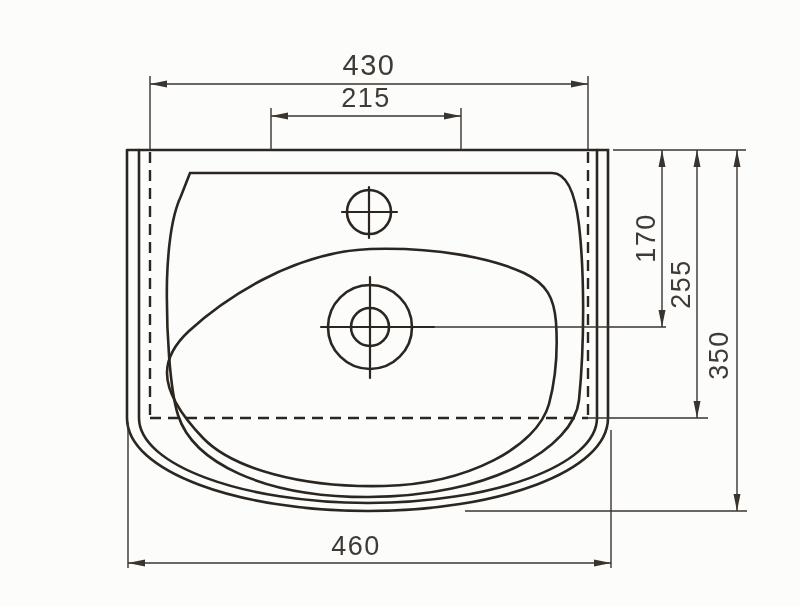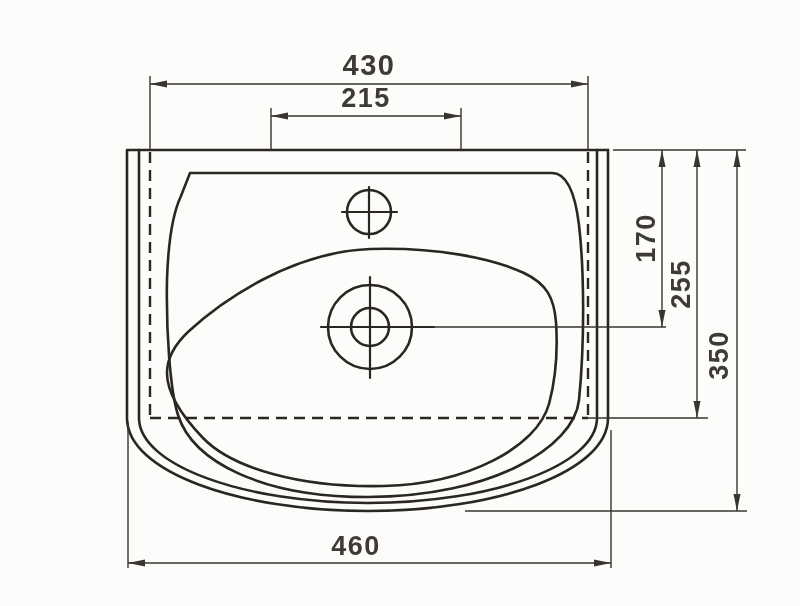--- a/index.html
+++ b/index.html
@@ -1,16 +1,16 @@
 <!DOCTYPE html>
 <html><head>
 <meta charset="utf-8">
 <style>
   html,body{margin:0;padding:0;background:#ffffff;}
-  .stage{position:relative;width:800px;height:606px;background:#fcfcfb;overflow:hidden;font-weight:bold;}
+  .stage{position:relative;width:800px;height:606px;background:#fcfcfb;overflow:hidden;}
   svg{display:block;}
   .obj{stroke:#2b2620;stroke-width:2.6;fill:none;stroke-linecap:round;}
   .obj2{stroke:#2b2620;stroke-width:2.2;fill:none;stroke-linecap:round;}
   .dash{stroke:#2b2620;stroke-width:2.4;fill:none;stroke-dasharray:11 7;}
   .thin{stroke:#3a342e;stroke-width:1.4;fill:none;}
   .arrow{fill:#3a342e;stroke:none;}
   .dimtext{font-family:"Liberation Sans", sans-serif;fill:#3f3a33;letter-spacing:1.5px;}
   .fs-big{font-size:29px;}
   .fs-std{font-size:27px;}
 </style>

